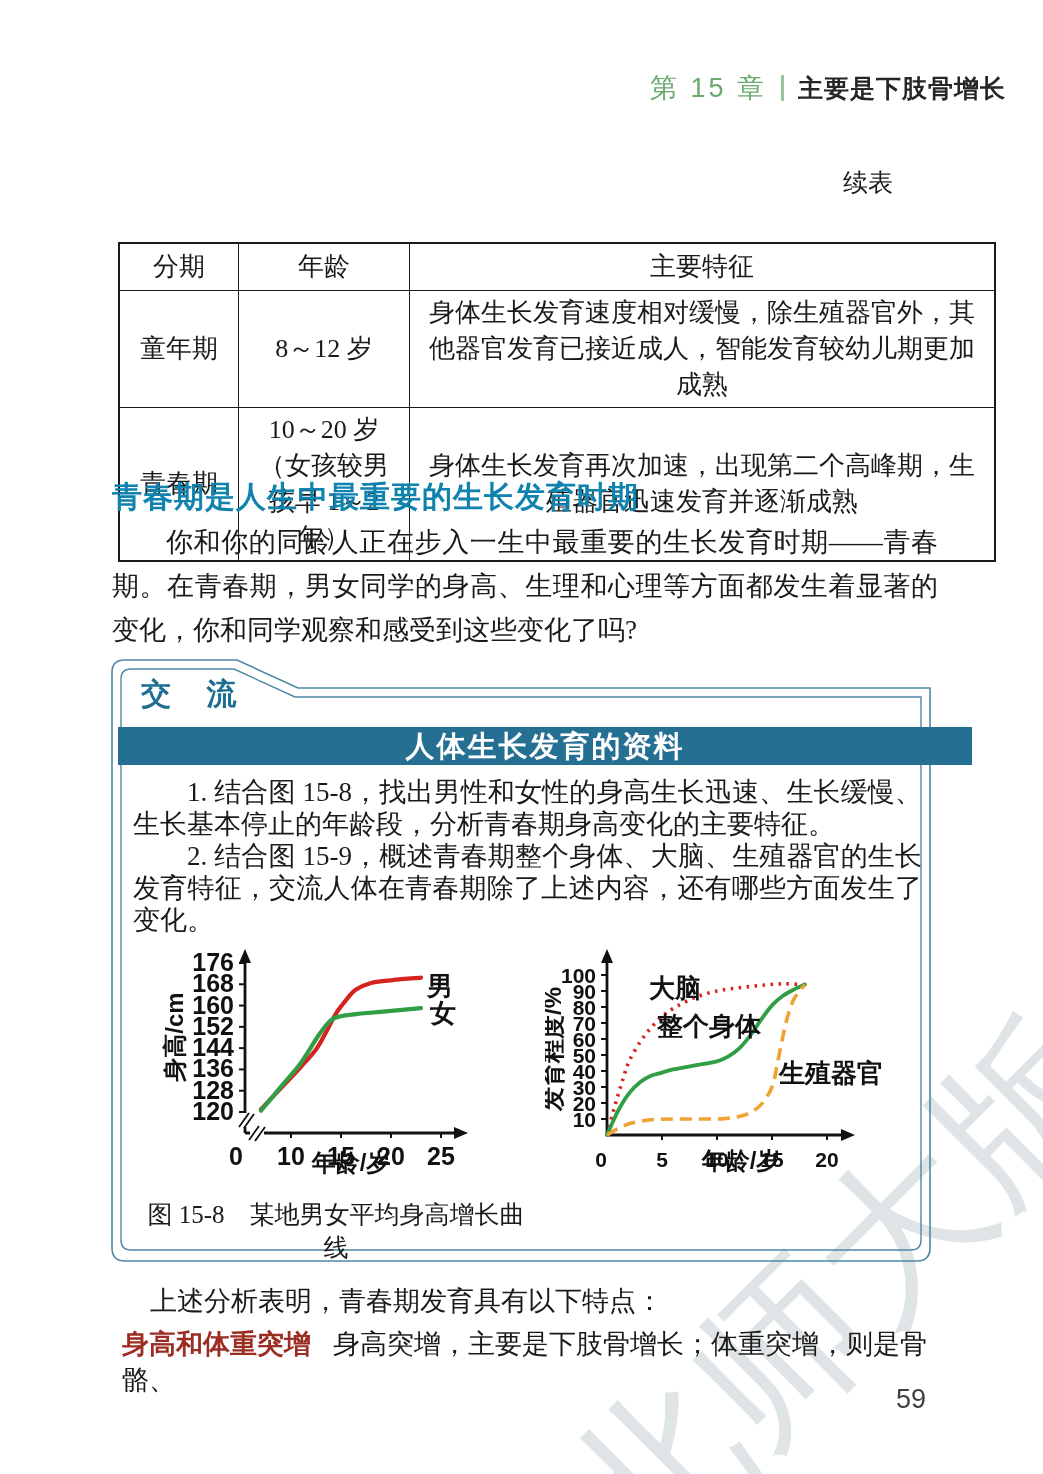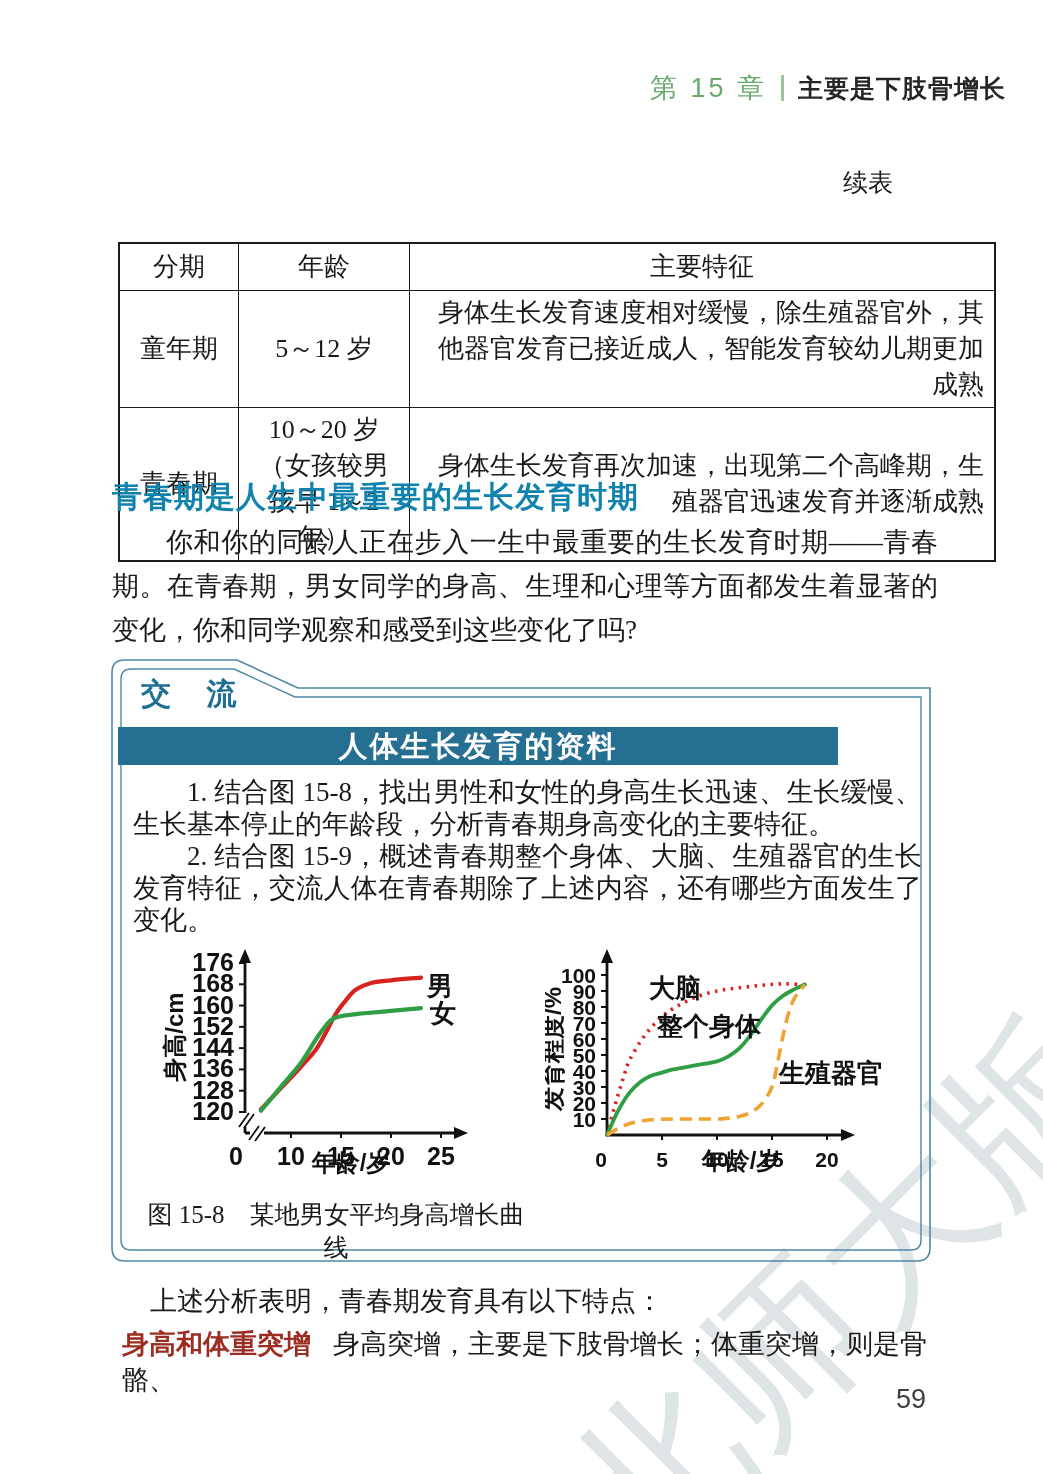--- a/index.html
+++ b/index.html
@@ -18,34 +18,34 @@
   .hdr .div{width:3px;height:26px;background:#9cc39f;}
   .hdr .ttl{color:#262626;font-size:25px;font-weight:bold;letter-spacing:1px;}
   
   .tnote{left:843px;top:166px;font-size:25px;}
   table.dt{left:118px;top:198px;width:812px;border-collapse:collapse;table-layout:fixed;
       font-size:26px;line-height:36px;margin-top:44px;}
   table.dt td,table.dt th{border:1.6px solid #1a1a1a;font-weight:normal;padding:4px 10px;}
   table.dt{border:2.4px solid #1a1a1a;}
   .c1{width:98px;text-align:center;}
   .c2{width:150px;text-align:center;}
-  .c3{width:564px;text-align:right;}
+  .c3{width:564px;text-align:center;}
   .hrow th{height:38px;text-align:center;}
   .r1{height:72px;}
   .r2{height:108px;}
   
   .sec-head{left:112px;top:477px;font-family:"Liberation Sans",sans-serif;
      font-size:30px;font-weight:bold;color:#0f83ae;letter-spacing:1px;}
   .sec-par{left:112px;top:520px;width:826px;font-size:27px;line-height:44px;
      text-align:justify;text-indent:2em;}
   
   .boxsvg{left:105px;top:653px;}
   .tab-label{left:141px;top:674px;width:130px;font-size:30px;font-weight:bold;
      color:#1e6e93;letter-spacing:14px;font-family:"Liberation Serif",serif;}
-  .banner{left:118px;top:727px;width:720px;height:38px;background:#256f92;color:#fff;
+  .banner{left:118px;top:727px;width:854px;height:38px;background:#256f92;color:#fff;
      font-size:29px;font-weight:bold;text-align:center;line-height:38px;letter-spacing:2px;}
   .items{left:133px;top:776px;width:789px;font-size:27px;line-height:32px;text-align:justify;}
   .items p{margin:0;text-indent:2em;}
   .cap1{left:140px;top:1198px;width:392px;text-align:center;font-size:25px;}
   .cap2{left:527px;top:1198px;width:408px;text-align:center;font-size:25px;}
   
   .chart1{left:153px;top:945px;}
   .chart2{left:545px;top:945px;}
   .tick1{font-family:"Liberation Sans",sans-serif;font-size:25px;font-weight:600;fill:#111;}
   .tick2{font-family:"Liberation Sans",sans-serif;font-size:21px;font-weight:600;fill:#111;}
@@ -78,21 +78,21 @@
 
     <table class="abs dt">
       <tbody>
           <tr class="hrow">
         <th class="c1">分期</th>
         <th class="c2">年龄</th>
         <th class="c3" style="text-align:center;">主要特征</th>
       </tr>
       <tr class="r1">
         <td class="c1">童年期</td>
-        <td class="c2">5～12 岁</td>
+        <td class="c2">8～12 岁</td>
         <td class="c3">身体生长发育速度相对缓慢，除生殖器官外，其他器官发育已接近成人，智能发育较幼儿期更加成熟</td>
       </tr>
       <tr class="r2">
         <td class="c1">青春期</td>
         <td class="c2">10～20 岁（女孩较男孩早 1～2 年）</td>
         <td class="c3">身体生长发育再次加速，出现第二个高峰期，生殖器官迅速发育并逐渐成熟</td>
       </tr>
     </tbody>
       </table>
 

